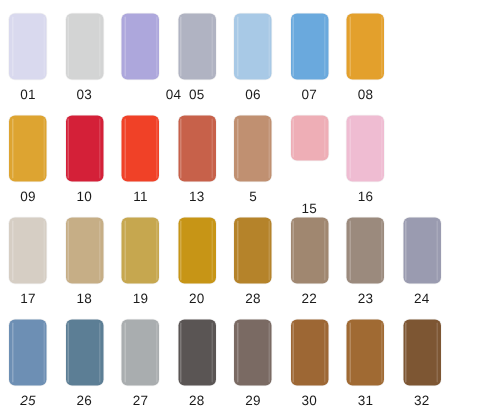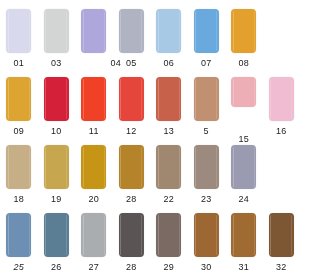--- a/index.html
+++ b/index.html
@@ -120,43 +120,43 @@
     </div>
     <div class="swatch-cell">
       <div class="swatch-chip" style="background-color: rgb(212, 32, 56);"></div>
       <div class="swatch-label" style="color: rgb(27, 27, 27);">10</div>
     </div>
     <div class="swatch-cell">
       <div class="swatch-chip" style="background-color: rgb(240, 65, 39);"></div>
       <div class="swatch-label" style="color: rgb(27, 27, 27);">11</div>
     </div>
     <div class="swatch-cell">
-      <div class="swatch-chip" style="background-color: rgb(229, 69, 58);"></div>
-      <div class="swatch-label" style="color: rgb(27, 27, 27);">12</div>
-    </div>
-    <div class="swatch-cell">
       <div class="swatch-chip" style="background-color: rgb(199, 97, 74);"></div>
       <div class="swatch-label" style="color: rgb(27, 27, 27);">13</div>
     </div>
     <div class="swatch-cell">
       <div class="swatch-chip" style="background-color: rgb(192, 144, 113);"></div>
       <div class="swatch-label" style="color: rgb(27, 27, 27);">5</div>
     </div>
     <div class="swatch-cell">
       <div class="swatch-chip" style="background-color: rgb(238, 174, 182);"></div>
       <div class="swatch-label" style="color: rgb(27, 27, 27); margin-top: 27px;">15</div>
     </div>
     <div class="swatch-cell">
       <div class="swatch-chip" style="background-color: rgb(239, 188, 210);"></div>
       <div class="swatch-label" style="color: rgb(27, 27, 27);">16</div>
     </div>
   </div>
 
   <div class="swatch-row">
     <div class="swatch-cell">
+      <div class="swatch-chip" style="background-color: rgb(214, 206, 196);"></div>
+      <div class="swatch-label" style="color: rgb(27, 27, 27);">17</div>
+    </div>
+    <div class="swatch-cell">
       <div class="swatch-chip" style="background-color: rgb(198, 174, 134);"></div>
       <div class="swatch-label" style="color: rgb(27, 27, 27);">18</div>
     </div>
     <div class="swatch-cell">
       <div class="swatch-chip" style="background-color: rgb(198, 167, 79);"></div>
       <div class="swatch-label" style="color: rgb(27, 27, 27);">19</div>
     </div>
     <div class="swatch-cell">
       <div class="swatch-chip" style="background-color: rgb(199, 149, 22);"></div>
       <div class="swatch-label" style="color: rgb(27, 27, 27);">20</div>

